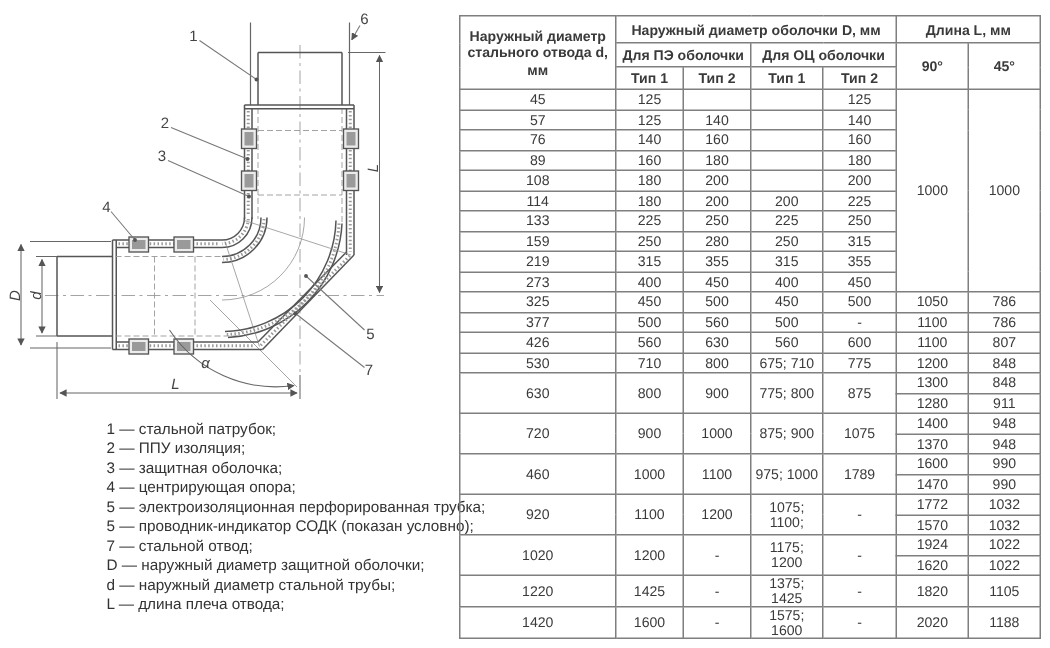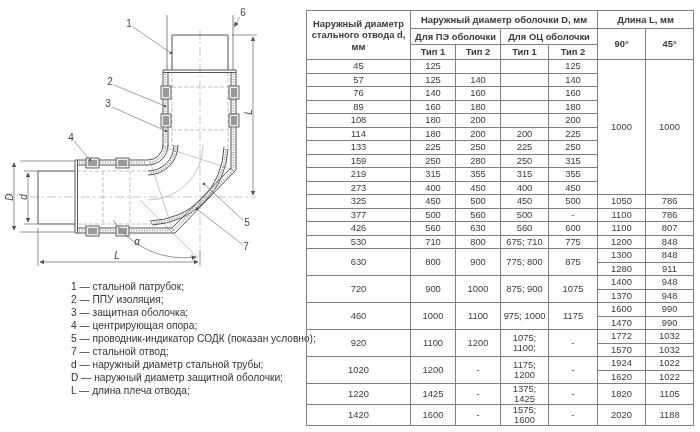--- a/index.html
+++ b/index.html
@@ -164,24 +164,25 @@
     <text x="243" y="16" text-anchor="middle">6</text>
     <text x="246" y="250" text-anchor="middle">7</text>
   </svg>
   </div>
 
   <div class="legend">
     <div class="legend-item">1 — стальной патрубок;</div>
     <div class="legend-item">2 — ППУ изоляция;</div>
     <div class="legend-item">3 — защитная оболочка;</div>
     <div class="legend-item">4 — центрирующая опора;</div>
+    <div class="legend-item">5 — электроизоляционная перфорированная трубка;</div>
     <div class="legend-item">5 — проводник-индикатор СОДК (показан условно);</div>
     <div class="legend-item">7 — стальной отвод;</div>
+    <div class="legend-item">D — наружный диаметр защитной оболочки;</div>
     <div class="legend-item">d — наружный диаметр стальной трубы;</div>
-    <div class="legend-item">D — наружный диаметр защитной оболочки;</div>
     <div class="legend-item">L — длина плеча отвода;</div>
   </div>
 
   <table class="spec">
     <colgroup>
       <col style="width:104px">
         <col style="width:45px">
         <col style="width:45px">
       <col style="width:48px">
         <col style="width:49px">
@@ -340,21 +341,21 @@
         </tr>
         <tr>
           <td>1370</td>
           <td>948</td>
         </tr>
         <tr>
           <td rowspan="2">460</td>
           <td rowspan="2">1000</td>
           <td rowspan="2">1100</td>
           <td rowspan="2">975; 1000</td>
-          <td rowspan="2">1175</td>
+          <td rowspan="2">1789</td>
           <td>1600</td>
           <td>990</td>
         </tr>
         <tr>
           <td>1470</td>
           <td>990</td>
         </tr>
         <tr>
           <td rowspan="2">920</td>
           <td rowspan="2">1100</td>

